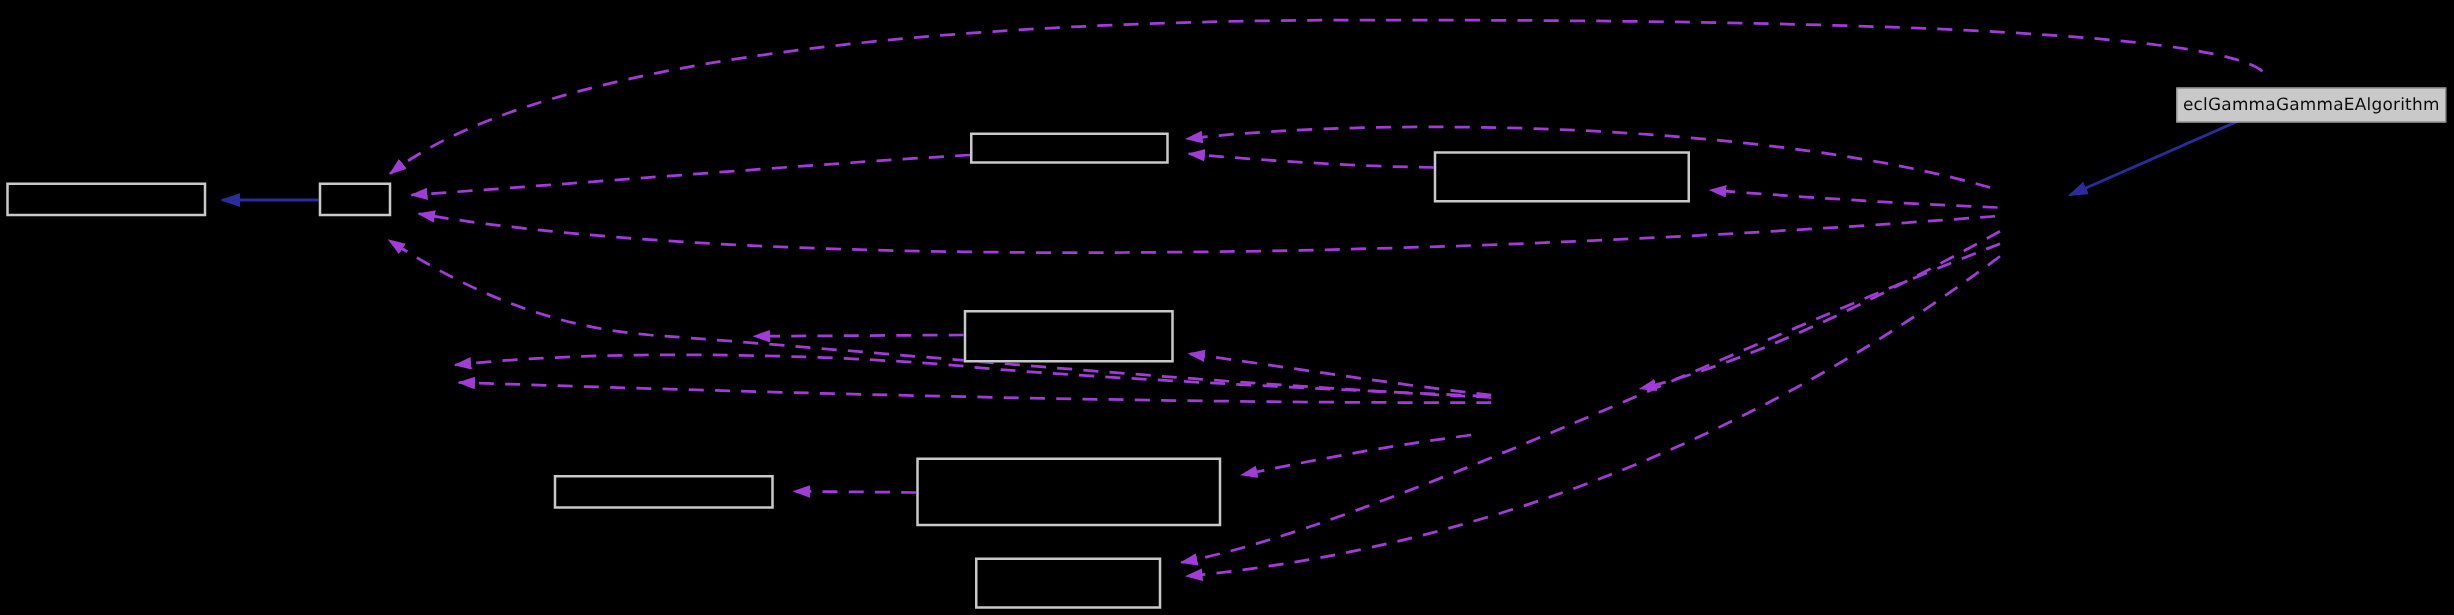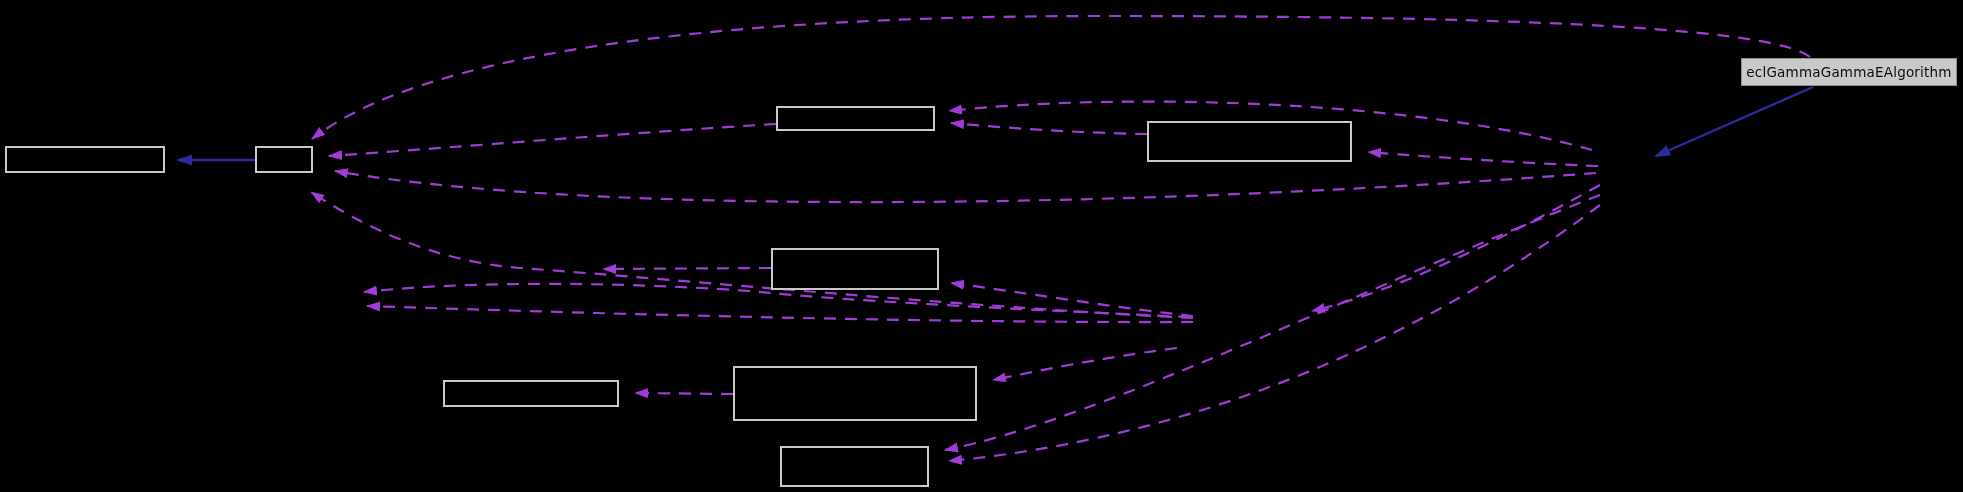--- a/index.html
+++ b/index.html
@@ -61,17 +61,17 @@
   </svg>
   <div id="node-layer">
       <div class="node" style="left: 5px; top: 146px; width: 160px; height: 27px;"></div>
       <div class="node" style="left: 255px; top: 146px; width: 58px; height: 27px;"></div>
       <div class="node" style="left: 776px; top: 106px; width: 159px; height: 25px;"></div>
       <div class="node" style="left: 1147px; top: 121px; width: 205px; height: 41px;"></div>
       <div class="node" style="left: 771px; top: 248px; width: 168px; height: 42px;"></div>
       <div class="node" style="left: 443px; top: 380px; width: 176px; height: 27px;"></div>
       <div class="node" style="left: 733px; top: 366px; width: 244px; height: 55px;"></div>
       <div class="node" style="left: 780px; top: 446px; width: 149px; height: 41px;"></div>
-      <div class="node hl" style="left: 1741px; top: 58px; width: 216px; height: 28px;">
+      <div class="node hl" style="left: 1741px; top: 70px; width: 216px; height: 28px;">
         <span>eclGammaGammaEAlgorithm</span>
       </div>
     </div>
 </div>
 
 </body></html>

